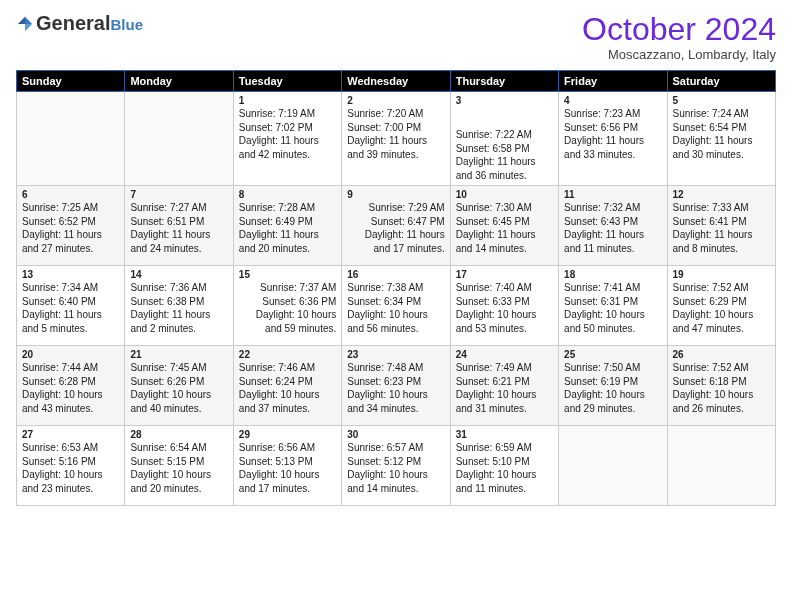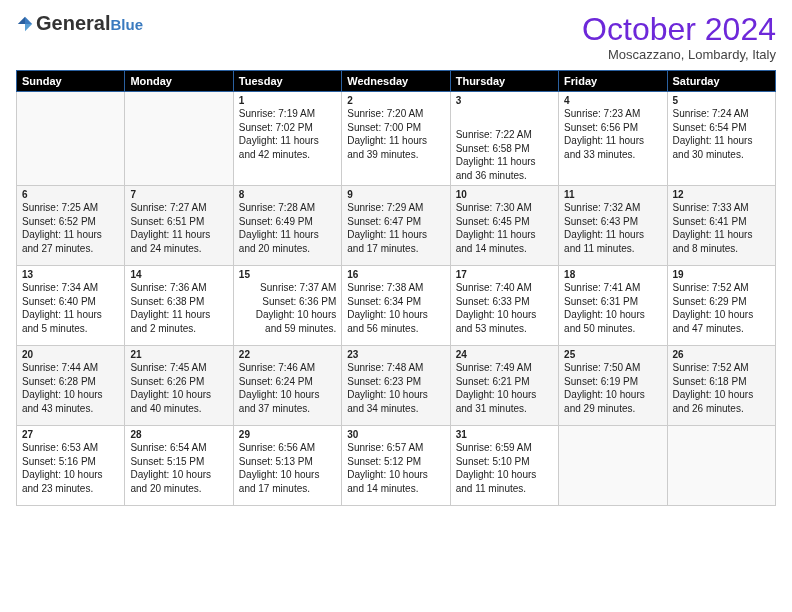--- a/index.html
+++ b/index.html
@@ -177,21 +177,21 @@
 Daylight: 11 hours and 24 minutes.</div>
           </td>
           <td>
             <span class="day-num">8</span>
             <div class="cell-content" style="white-space: pre-line;">Sunrise: 7:28 AM
 Sunset: 6:49 PM
 Daylight: 11 hours and 20 minutes.</div>
           </td>
           <td>
             <span class="day-num">9</span>
-            <div class="cell-content" style="white-space: pre-line;">Sunrise: 7:29 AM
+            <div class="cell-content" style="white-space: pre-line; text-align: right;">Sunrise: 7:29 AM
 Sunset: 6:47 PM
 Daylight: 11 hours and 17 minutes.</div>
           </td>
           <td>
             <span class="day-num">10</span>
             <div class="cell-content" style="white-space: pre-line;">Sunrise: 7:30 AM
 Sunset: 6:45 PM
 Daylight: 11 hours and 14 minutes.</div>
           </td>
           <td>

